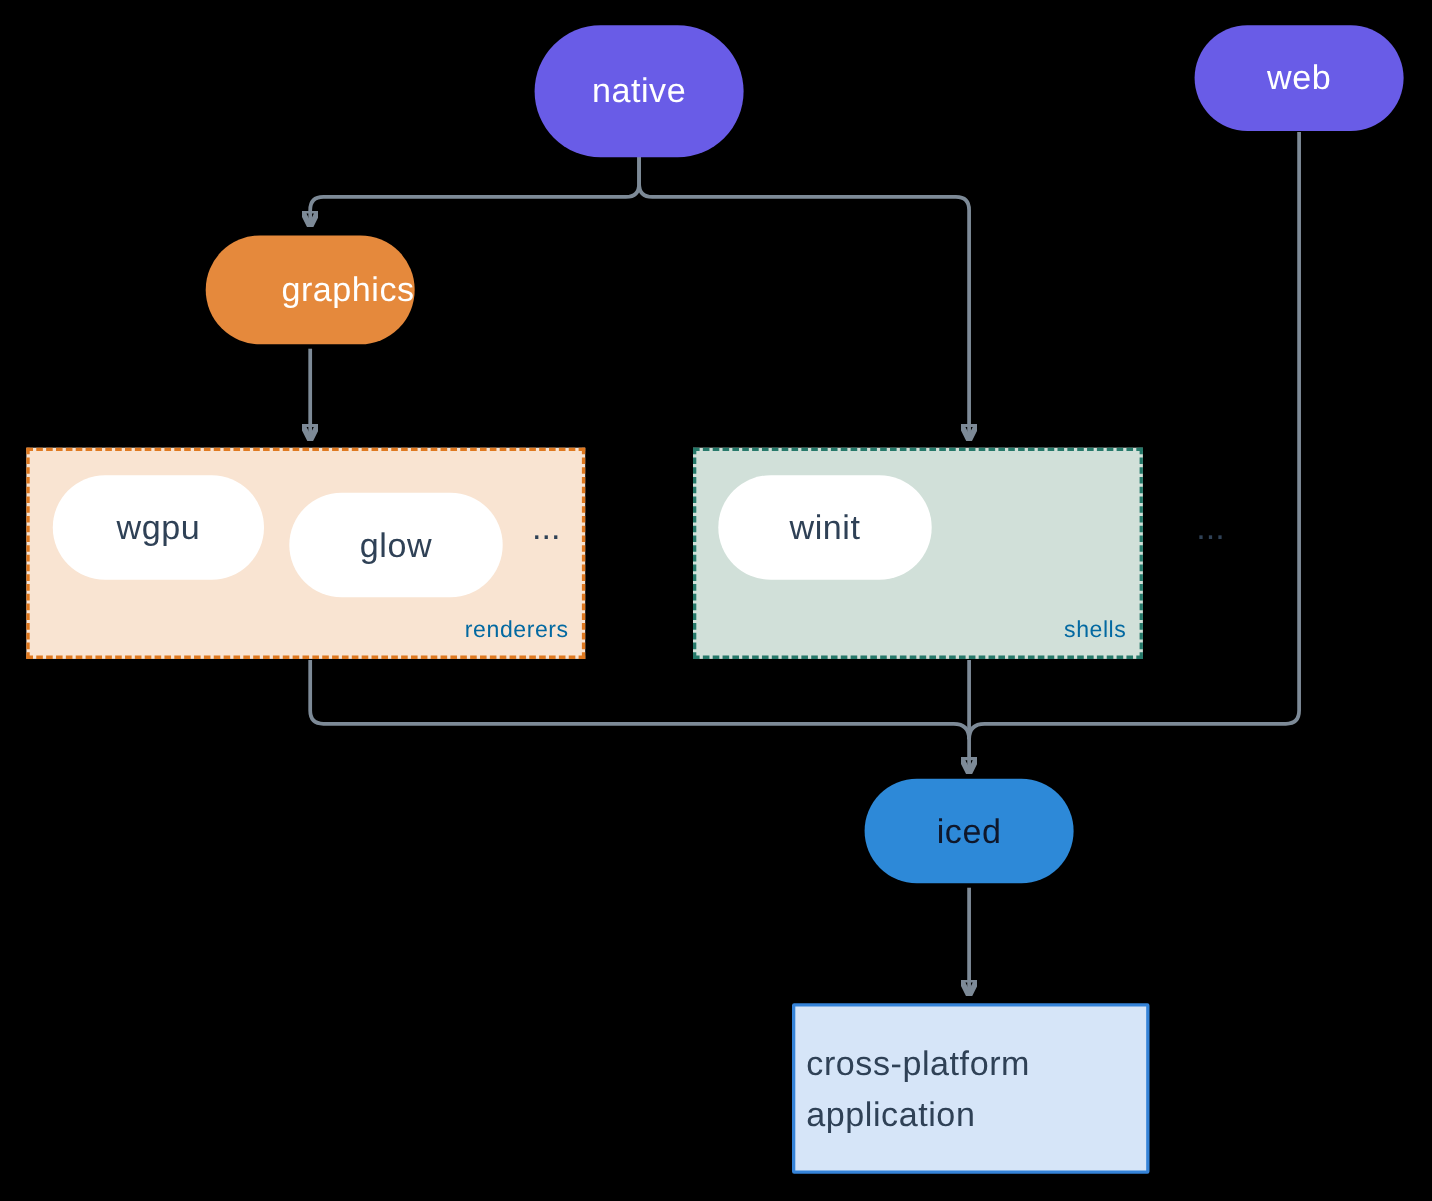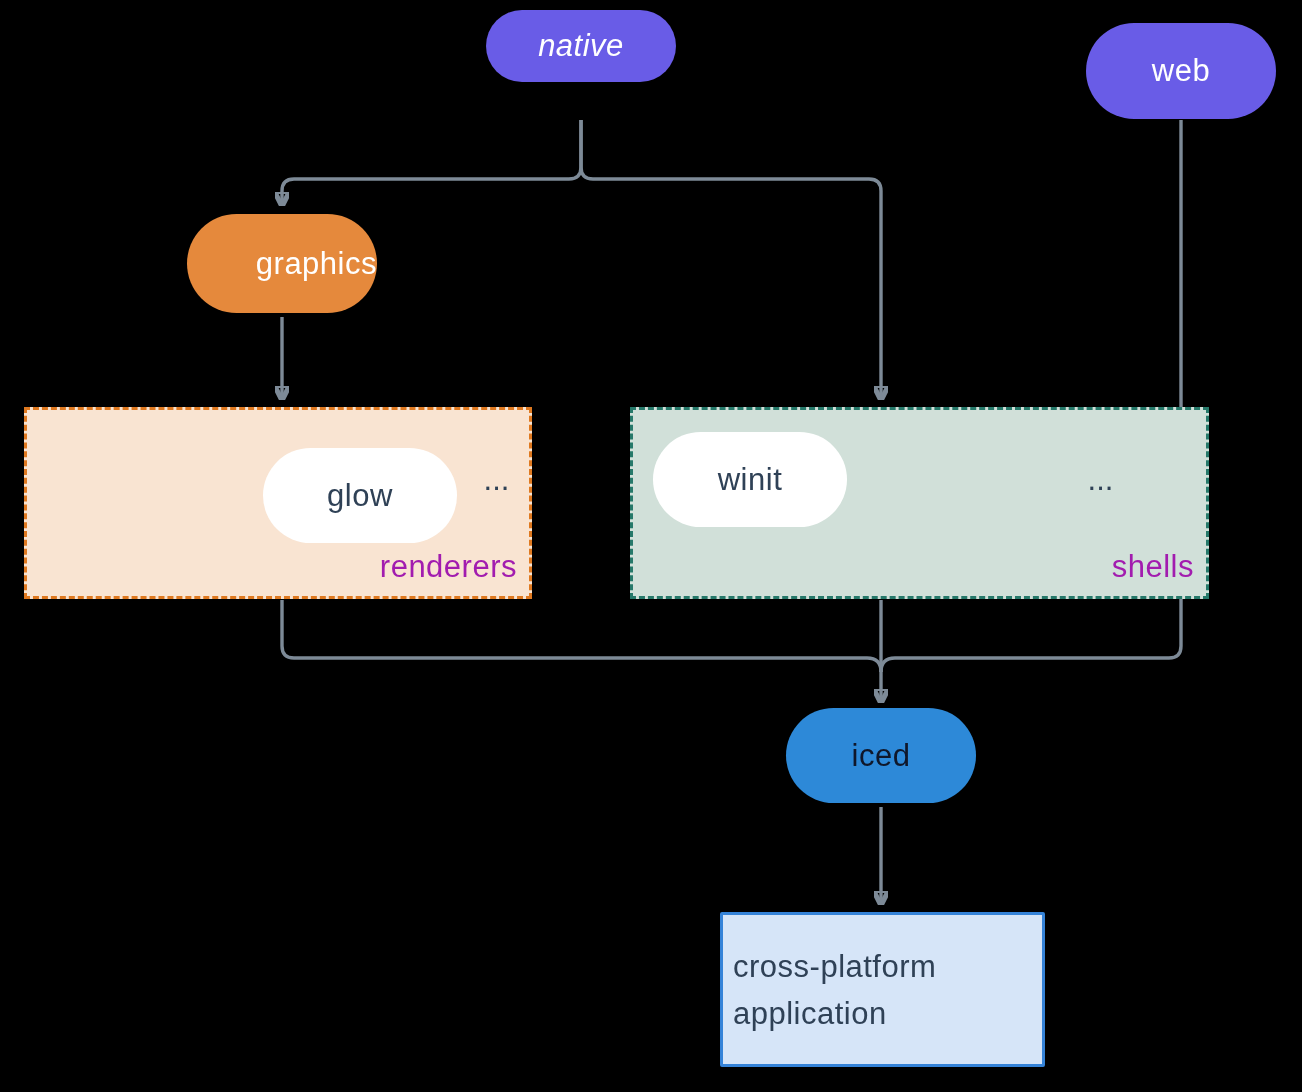--- a/index.html
+++ b/index.html
@@ -35,40 +35,40 @@
     border-radius: 60px;
     font-size: 31px;
     letter-spacing: 0.5px;
     white-space: nowrap;
   }
   .pill.purple { background: #695ce7; color: #ffffff; }
   .pill.orange { background: #e5893c; color: #ffffff; justify-content: flex-end; }
   .pill.blue   { background: #2d89d8; color: #0f172a; }
   .pill.white  { background: #ffffff; color: #2f4156; }
 
-  .pill.native   { left: 486px;  top: 10px;  width: 190px; height: 72px; font-style: italic; }
+  .pill.native   { left: 486px;  top: 23px;  width: 190px; height: 120px; }
   .pill.web      { left: 1086px; top: 23px;  width: 190px; height: 96px; }
   .pill.graphics { left: 187px;  top: 214px; width: 190px; height: 99px; }
   .pill.iced     { left: 786px;  top: 708px; width: 190px; height: 95px; }
 
   .group {
     position: absolute;
     box-sizing: border-box;
     top: 407px;
     height: 192px;
   }
   .group.renderers {
     left: 24px;
     width: 508px;
     background: #f9e4d2;
     border: 3px dashed #df7920;
   }
   .group.shells {
     left: 630px;
-    width: 579px;
+    width: 409px;
     background: #d1e0d9;
     border: 3px dashed #26796a;
   }
   .group .pill { top: 22px; height: 95px; }
   .pill.wgpu   { left: 21px;  width: 192px; }
   .pill.glow   { left: 236px; width: 194px; margin-top: 16px; }
   .pill.winit  { left: 20px;  width: 194px; }
   .pill.glutin { left: 235px; width: 194px; }
 
   .ellipsis {
@@ -81,23 +81,23 @@
     font-size: 31px;
     color: #2f4156;
   }
   .ellipsis.r { left: 442px; width: 55px; }
   .ellipsis.s { left: 440px; width: 55px; }
 
   .group-label {
     position: absolute;
     right: 12px;
     bottom: 11px;
-    font-size: 31px;
+    font-size: 21px;
     letter-spacing: 0.5px;
-    color: #a21caf;
+    color: #0369a1;
     margin-top: 44px;
   }
 
   .app-box {
     position: absolute;
     box-sizing: border-box;
     left: 720px;
     top: 912px;
     width: 325px;
     height: 155px;
@@ -141,20 +141,23 @@
 
   <div class="pill purple web">
     <span>web</span>
   </div>
 
   <div class="pill orange graphics">
     <span>graphics</span>
   </div>
 
   <div class="group renderers">
+    <div class="pill white wgpu">
+      <span>wgpu</span>
+    </div>
     <div class="pill white glow">
       <span>glow</span>
     </div>
     <div class="ellipsis r">...</div>
     <div class="group-label">renderers</div>
   </div>
 
   <div class="group shells">
     <div class="pill white winit">
       <span>winit</span>

